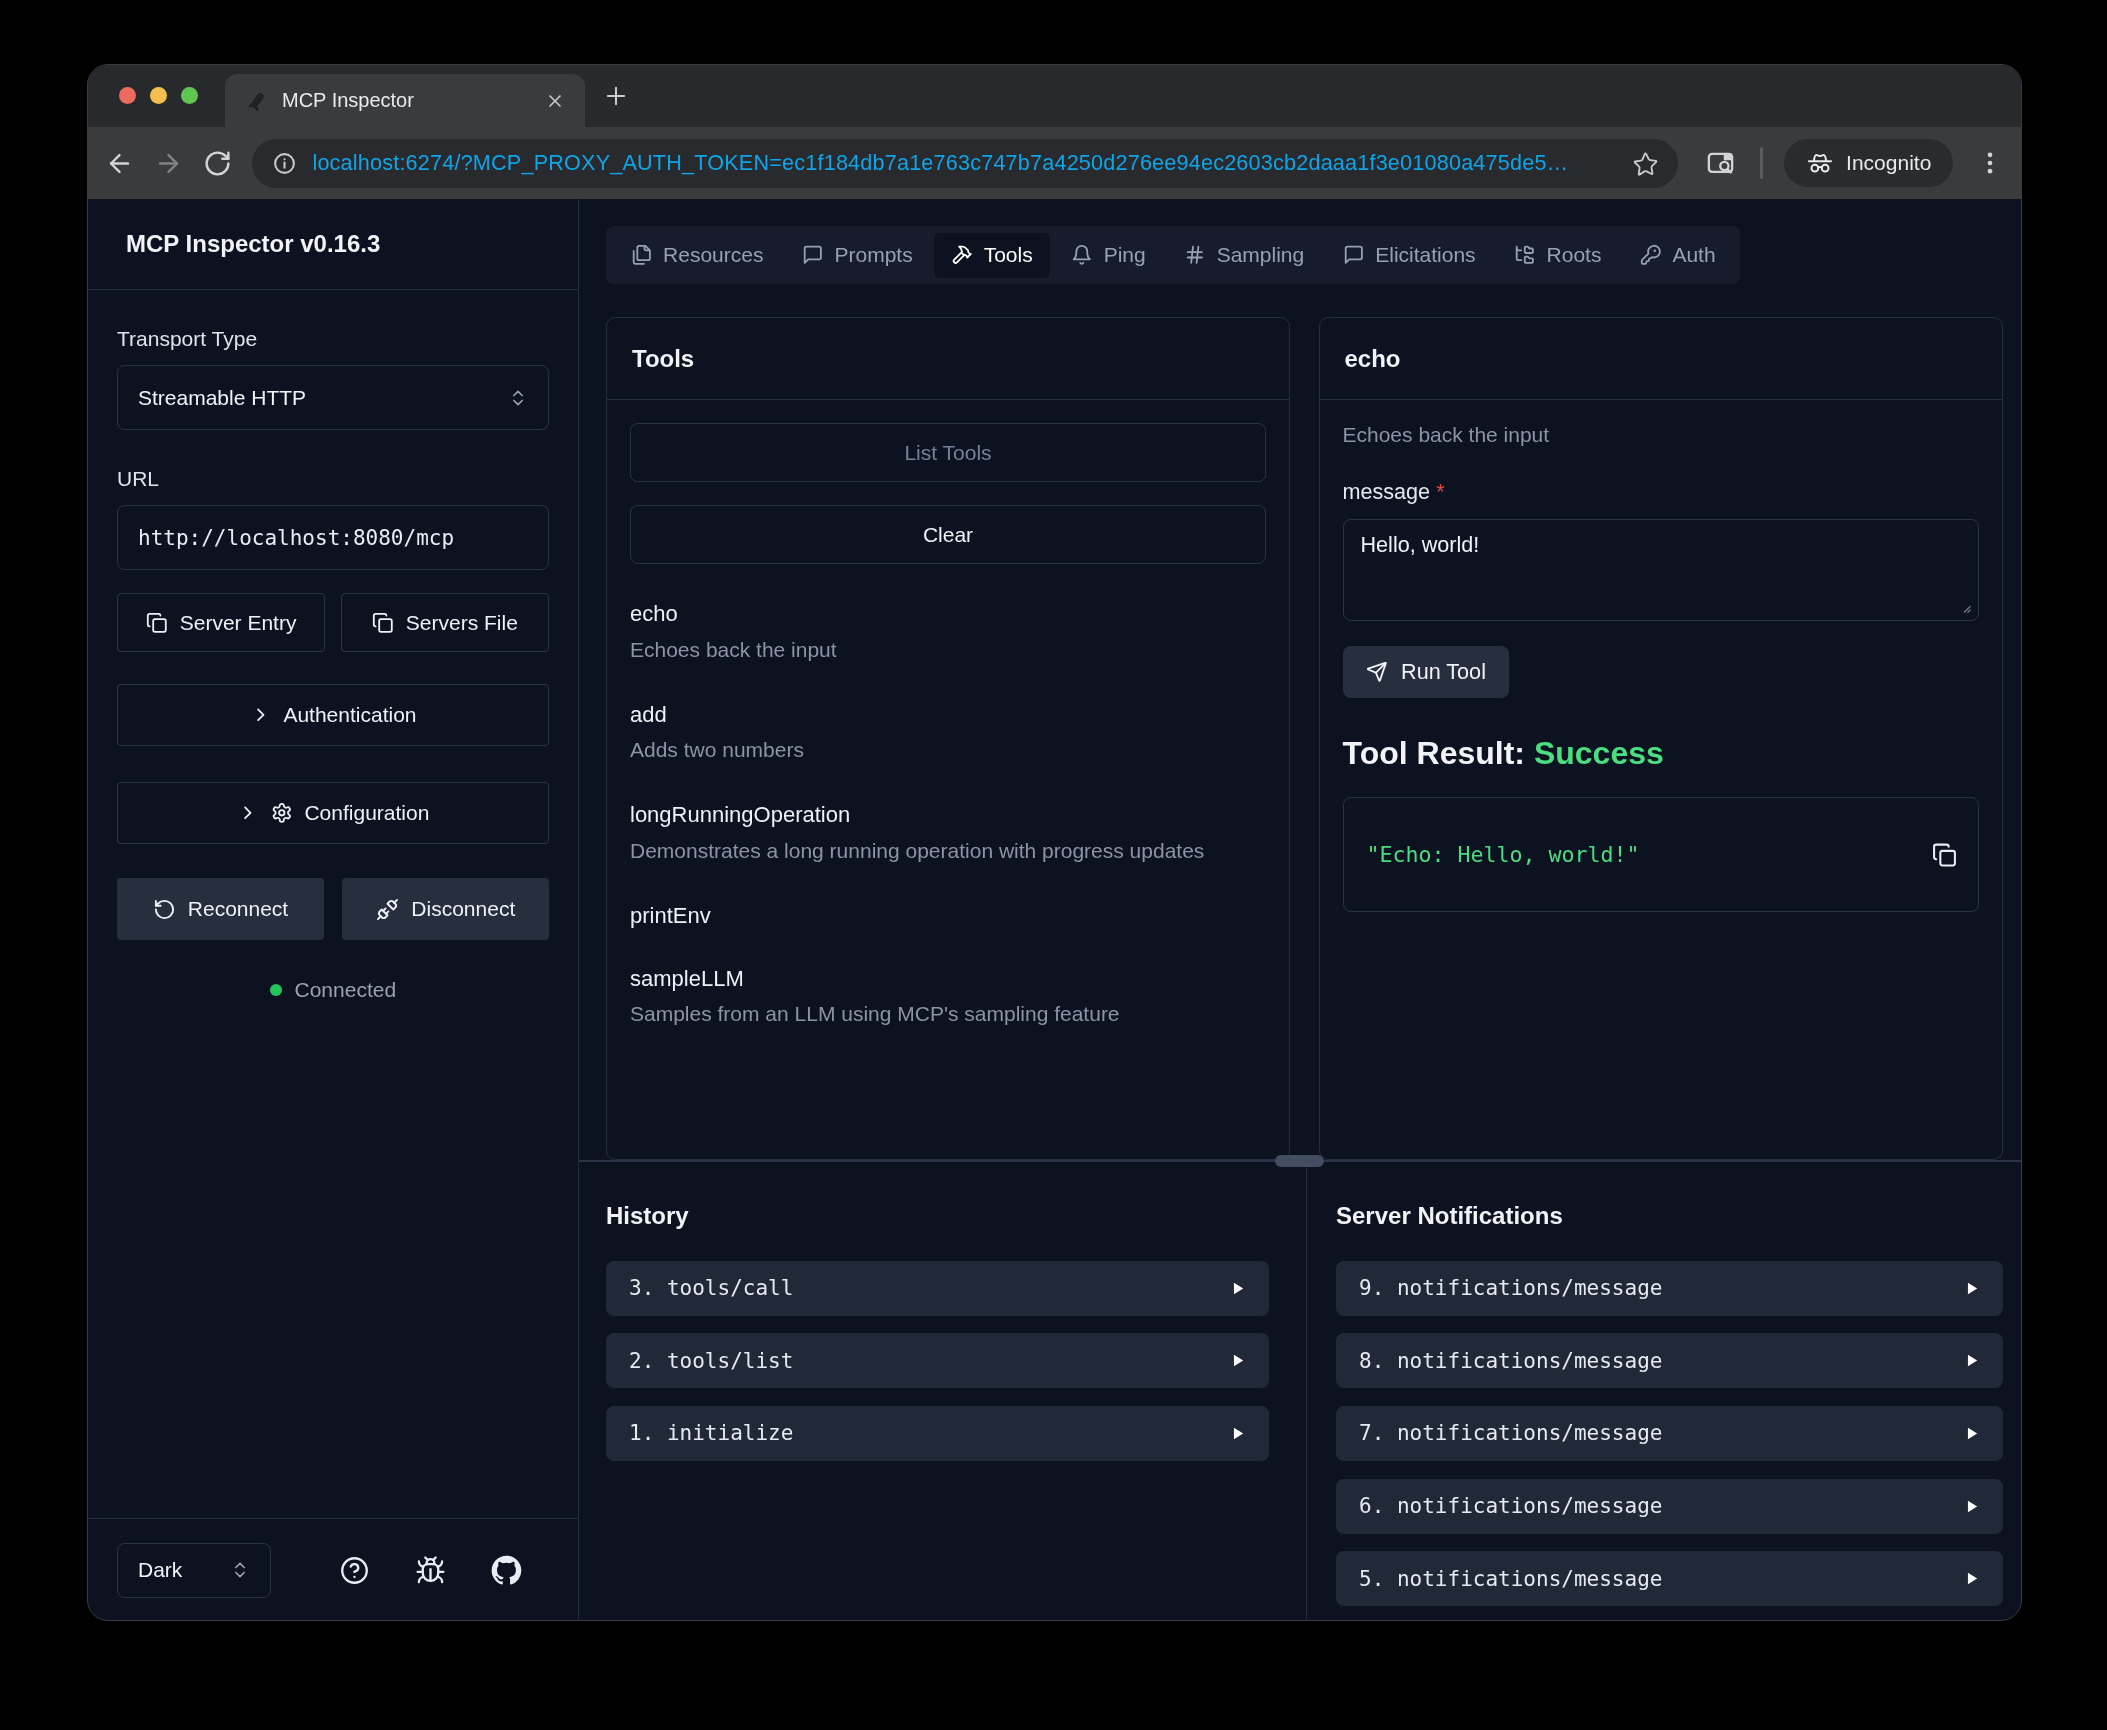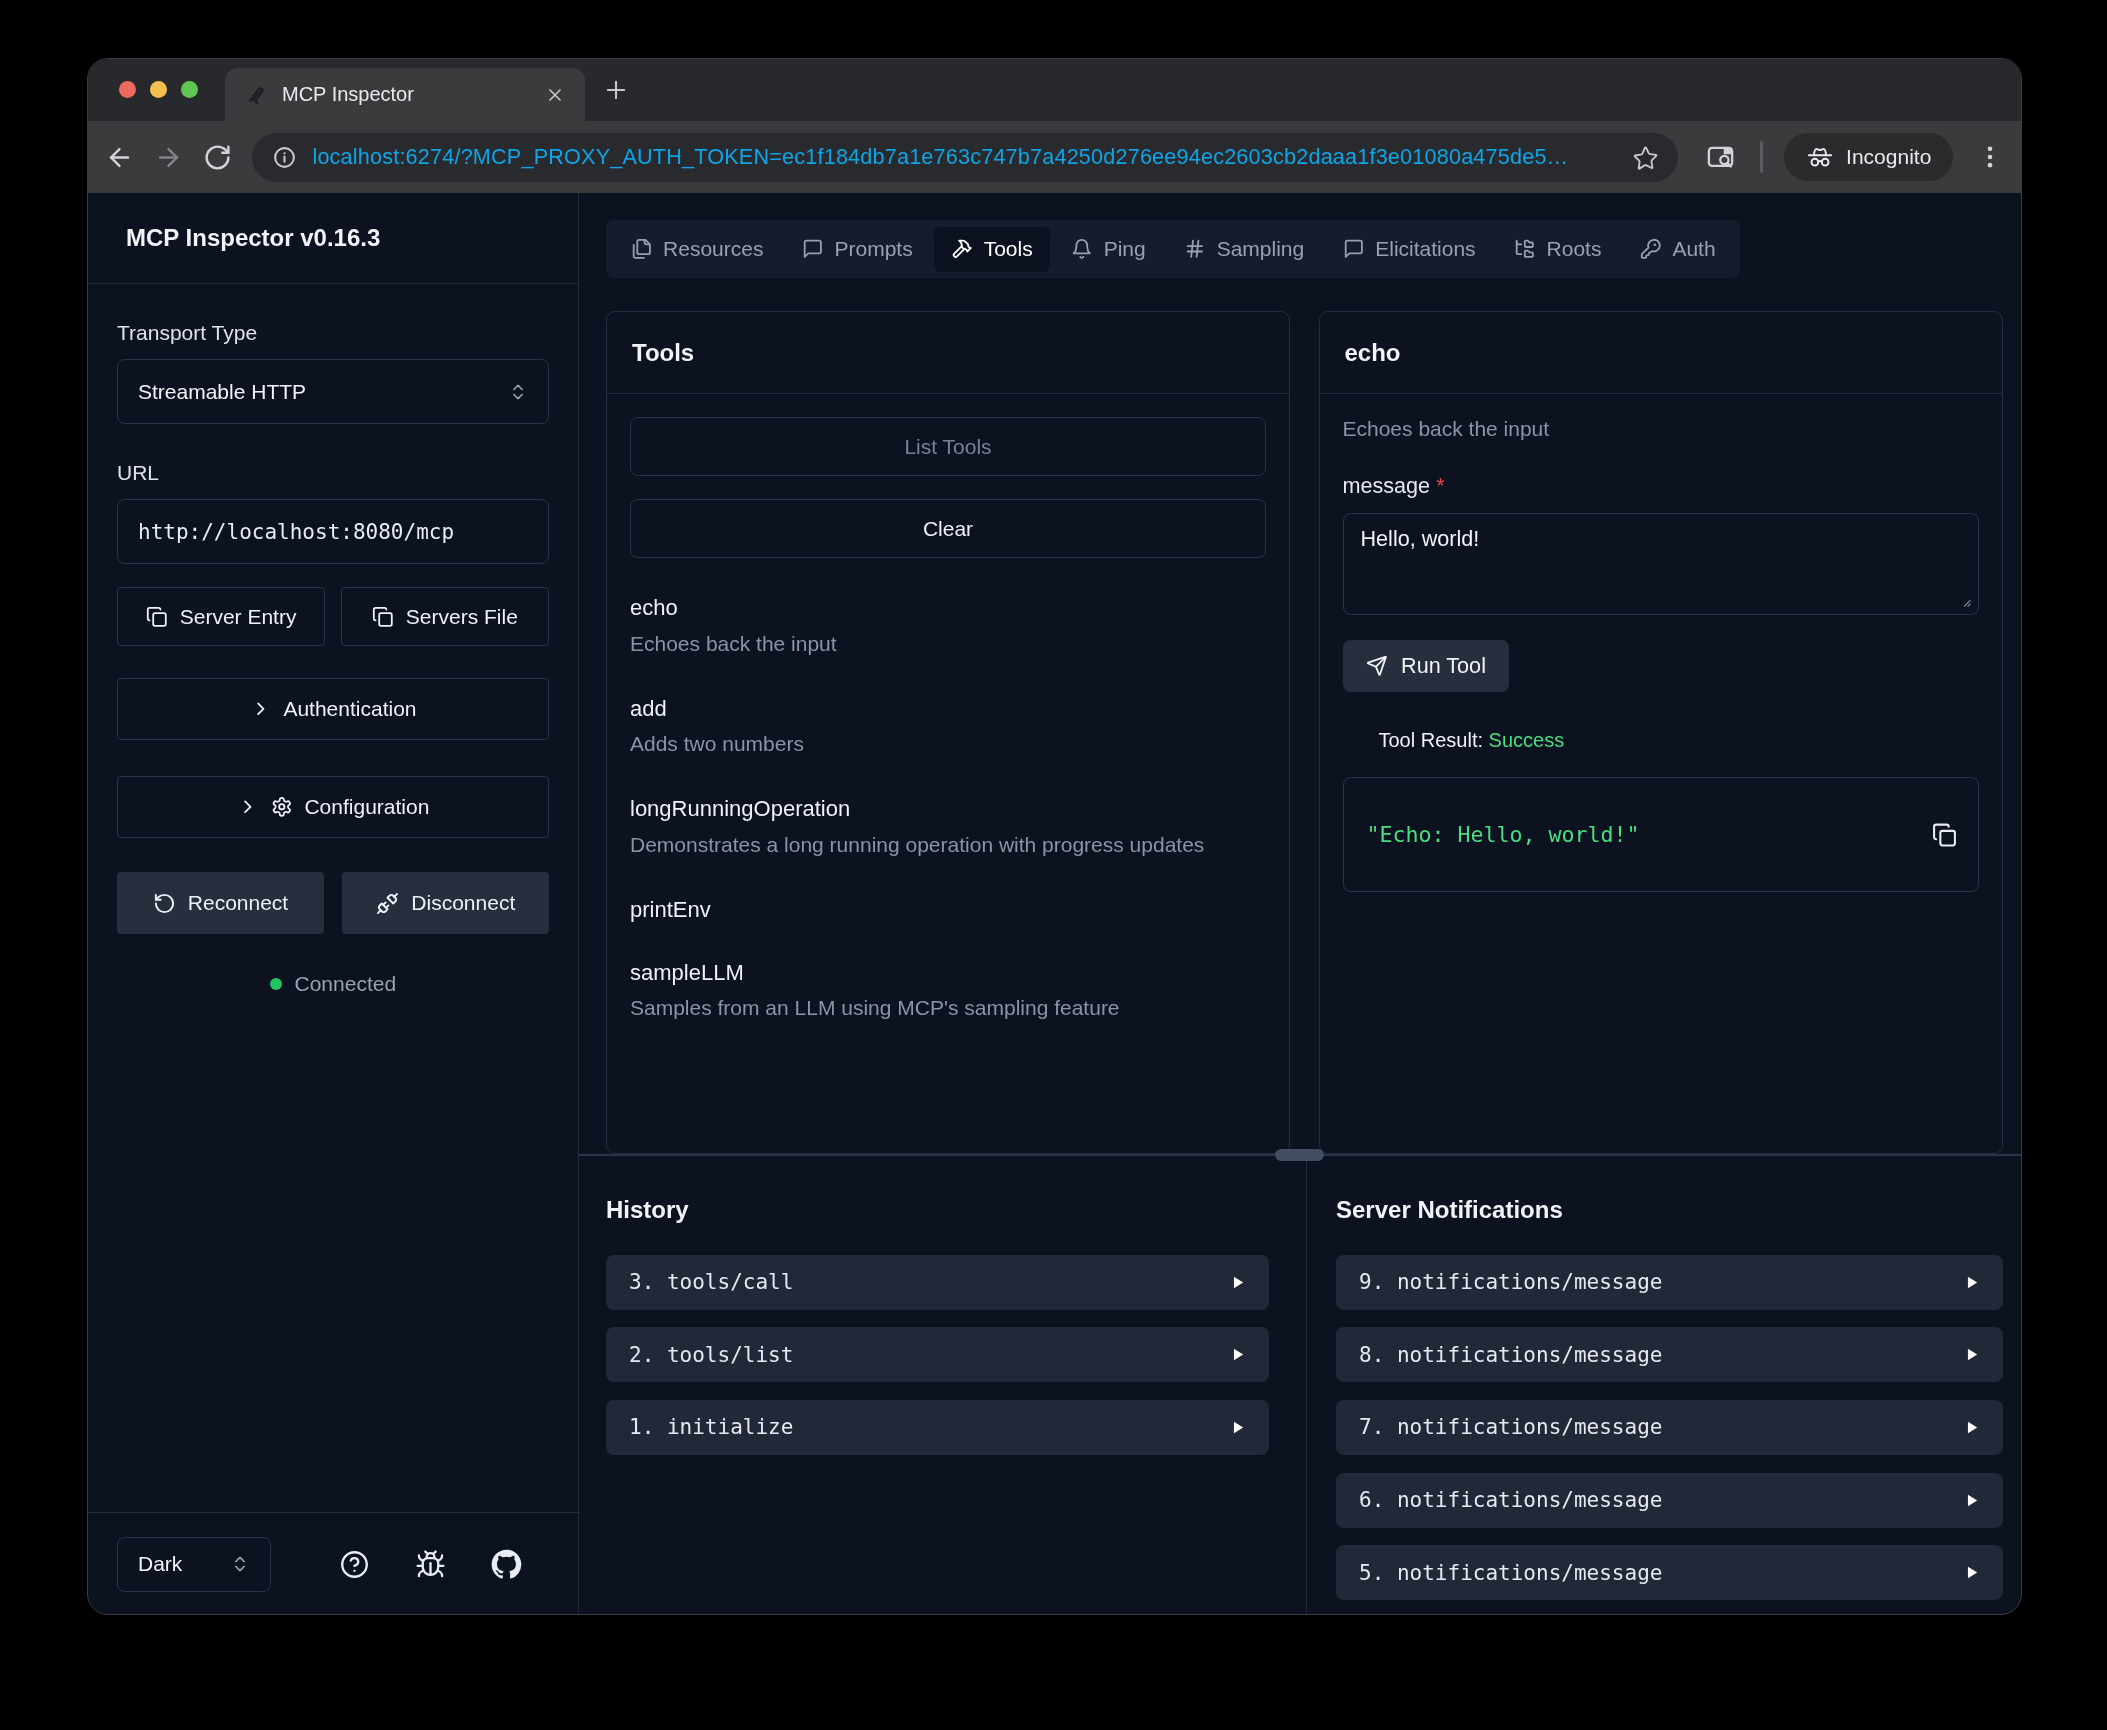--- a/index.html
+++ b/index.html
@@ -8,21 +8,21 @@
     background:#000;
     font-family:"Liberation Sans","DejaVu Sans",sans-serif;
     position:relative; overflow:hidden;
     color:#f1f3f7;
     -webkit-font-smoothing:antialiased;
   }
   .mono { font-family:"DejaVu Sans Mono","Liberation Mono",monospace; }
 
   
   .window {
-    position:absolute; left:88px; top:59px; width:1933px; height:1555px;
+    position:absolute; left:88px; top:65px; width:1933px; height:1555px;
     border-radius:20px; overflow:hidden; background:#0c1220;
     outline:0.8px solid #3a3c41;
   }
 
   
   .tabstrip { height:62px; background:#28292c; position:relative; }
   .lights { position:absolute; left:31px; top:22px; display:flex; gap:14px; }
   .light { width:17px; height:17px; border-radius:50%; }
   .light.red    { background:var(--traffic-red); }
   .light.yellow { background:var(--traffic-yellow); }
@@ -166,21 +166,21 @@
     padding:12.3px 17px; font-size:21.6px; color:#f1f3f7; position:relative;
   }
   .resize-grip { position:absolute; right:6.2px; bottom:6.2px; display:flex; color:#7d8698; }
   .resize-grip svg { width:14px; height:14px; }
   .run-btn {
     margin-top:25px; height:52px; padding:0 23px; background:#272e3e; border:none;
     border-radius:7.7px; font-size:21.6px; color:#f1f3f7; display:inline-flex;
     align-items:center; gap:14px; cursor:pointer;
   }
   .run-btn svg { width:21.6px; height:21.6px; }
-  .result-label { margin-top:37px; font-size:20px; font-weight:400;margin-left:36px; }
+  .result-label { margin-top:37px; font-size:32px; font-weight:700; }
   .result-label .ok { color:var(--success-green); }
   .result-box {
     margin-top:25px; height:115px; border:0.8px solid #2b3349; border-radius:7.7px;
     display:flex; align-items:center; padding:0 69px 0 23px; position:relative;
     font-family:"DejaVu Sans Mono","Liberation Mono",monospace;
     font-size:21.6px; color:var(--success-green);
   }
   .copy-btn {
     position:absolute; right:21.6px; top:50%; transform:translateY(-50%);
     display:flex; color:#e8ecf3; cursor:pointer;

